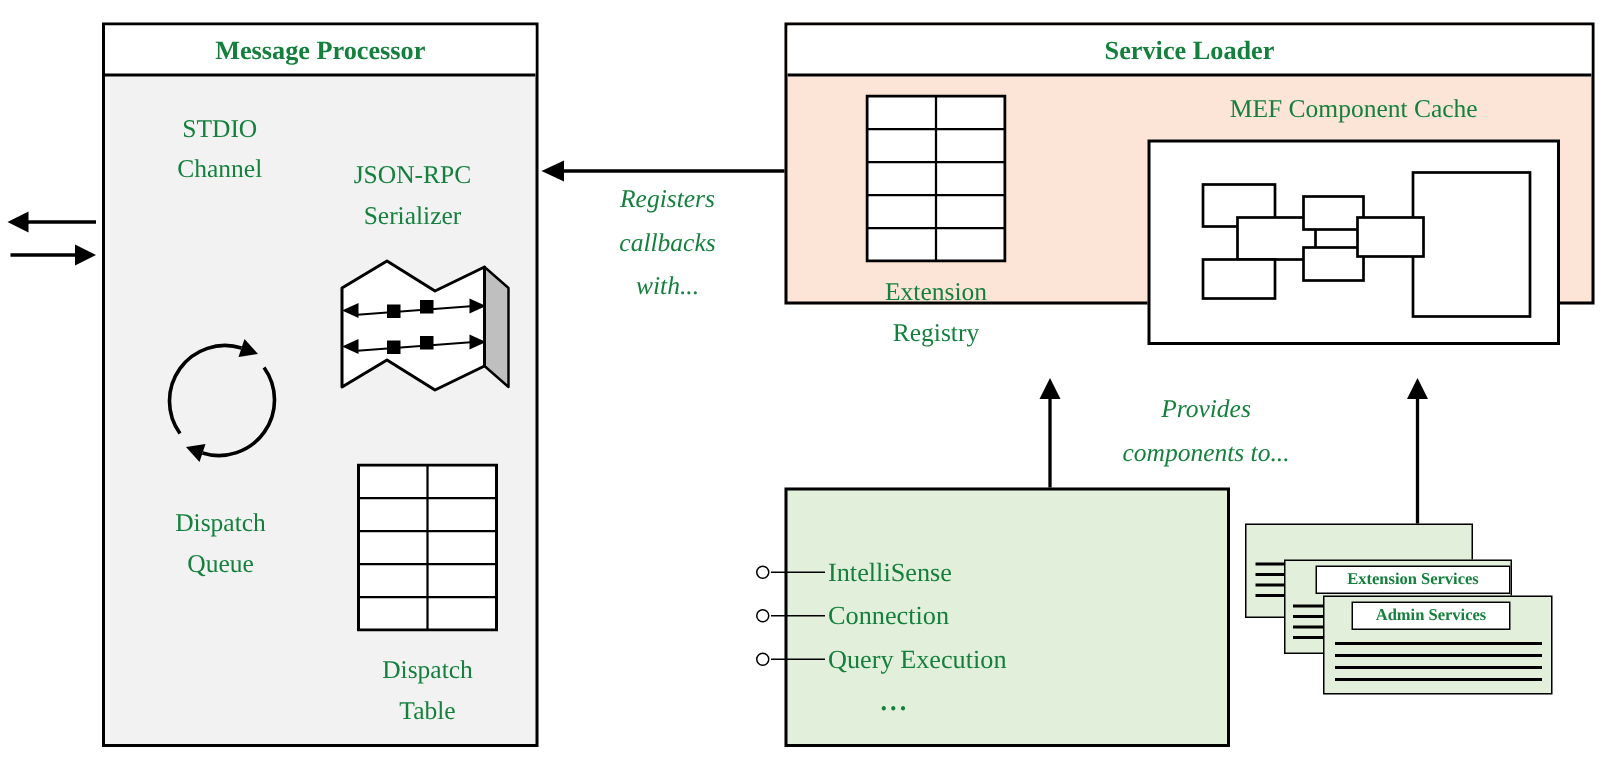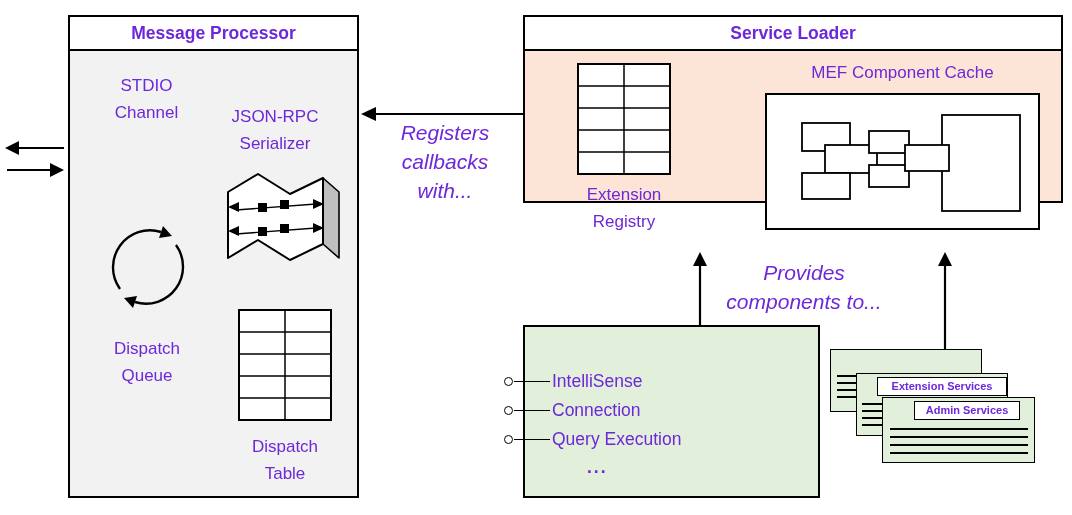--- a/index.html
+++ b/index.html
@@ -1,31 +1,31 @@
 <!DOCTYPE html>
 <html><head>
 <meta charset="utf-8">
 <style>
   html,body { margin:0; padding:0; background:#fff; }
   .canvas {
     position:relative; width:1072px; height:515px; background:#ffffff;
-    font-family:Liberation Sans, sans-serif; color:#6d28d9; overflow:hidden;
+    font-family:Liberation Serif, serif; color:#15803d; overflow:hidden;
   }
   .box { position:absolute; border:2px solid #000; box-sizing:border-box; }
   .box-title {
     position:absolute; left:0; top:0; right:0; height:32px; line-height:32px;
     background:#ffffff; border-bottom:2px solid #000; text-align:center;
     font-weight:bold; font-size:17.5px;
   }
   .lbl {
     position:absolute; font-size:17px; line-height:27px; text-align:center;
     white-space:pre-line;
   }
   .annot {
-    position:absolute; font-size:21px; font-style:italic; line-height:29px;
+    position:absolute; font-size:17px; font-style:italic; line-height:29px;
     text-align:center; white-space:pre-line;
   }
   .icon { position:absolute; }
   .overlay { position:absolute; left:0; top:0; z-index:10; pointer-events:none; }
   .mef-box { position:absolute; background:#fff; border:2px solid #000; box-sizing:border-box; }
 
   
   .es-items { position:absolute; left:0; right:0; top:40px; }
   .es-item { position:relative; height:29px; display:flex; align-items:center;
              padding-left:27px; font-size:17.5px; }
@@ -172,21 +172,21 @@
     <div class="card-title" style="left:20px; top:3px; width:130px;">Extension Services</div>
     <div>
       <div class="tl" style="left:5px; top:29px; width:42px;"></div>
       <div class="tl" style="left:5px; top:36px; width:42px;"></div>
       <div class="tl" style="left:5px; top:43px; width:42px;"></div>
       <div class="tl" style="left:5px; top:50px; width:42px;"></div>
     </div>
   </div>
 
   <div class="card" style="left:882px; top:397px; width:153px; height:66px; z-index:3;">
-    <div class="card-title" style="left:31px; top:3px; width:106px;">Admin Services</div>
+    <div class="card-title" style="left:18px; top:3px; width:106px;">Admin Services</div>
     <div>
       <div class="tl" style="left:7px; top:30px; width:138px;"></div>
       <div class="tl" style="left:7px; top:38px; width:138px;"></div>
       <div class="tl" style="left:7px; top:46px; width:138px;"></div>
       <div class="tl" style="left:7px; top:54px; width:138px;"></div>
     </div>
   </div>
 
   <div class="annot" style="left:380px; top:118px; width:130px;">Registers
 callbacks

